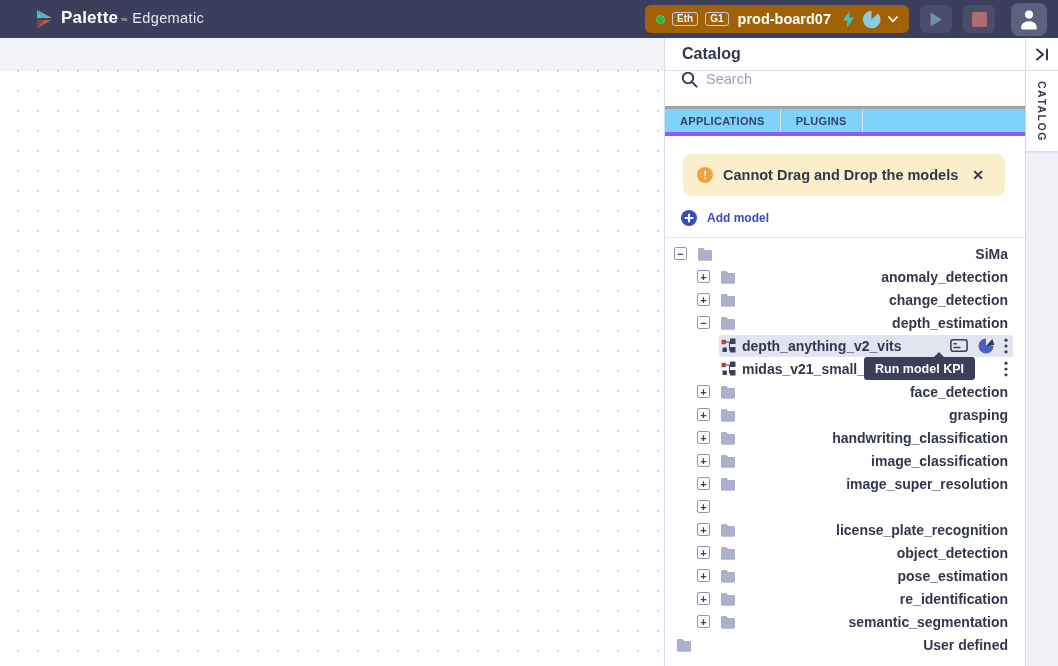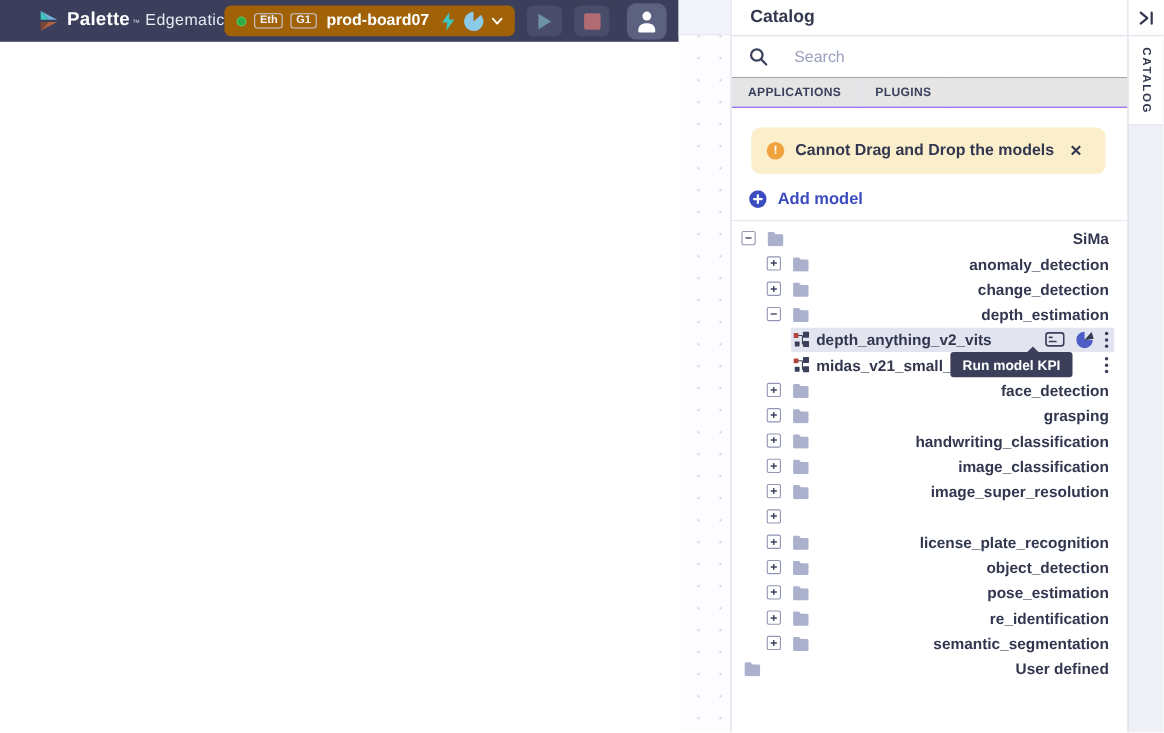--- a/index.html
+++ b/index.html
@@ -1,18 +1,18 @@
 <!DOCTYPE html>
 <html><head>
 <meta charset="utf-8">
 <style>
   * { margin:0; padding:0; box-sizing:border-box; }
   html,body { width:1058px; height:666px; overflow:hidden; }
   body { font-family:"Liberation Sans", sans-serif; background:#fff; color:#343a57; }
-  .app { width:1058px; height:666px; display:flex; flex-direction:row; }
+  .app { width:1058px; height:666px; display:flex; flex-direction:column; }
 
   
   .topbar { height:38px; background:#3b3f5b; display:flex; align-items:center; justify-content:space-between; padding:0 11px 0 33px; flex:0 0 auto; }
   .brand { display:flex; align-items:baseline; gap:2px; }
   .brand svg { align-self:center; margin-right:4px; }
   .brand-name { color:#fff; font-size:17px; font-weight:700; letter-spacing:0.2px; }
   .brand-tm { color:#cfd2e2; font-size:7px; vertical-align:top; margin-right:3px; }
   .brand-suffix { color:#e8eaf3; font-size:14.5px; font-weight:300; letter-spacing:0.4px; }
   .topbar-right { display:flex; align-items:center; }
   .device-chip { height:28px; background:#a16207; border-radius:6px; display:flex; align-items:center; gap:7px; padding:0 11px; cursor:pointer; }
@@ -30,35 +30,35 @@
   .canvas { flex:1; position:relative; background:#fdfdff; border-right:1px solid #d9dcea; }
   .canvas-toolbar { height:32px; background:#f3f4fa; border-bottom:1px solid #e4e6f1; }
   .canvas-grid { position:absolute; top:32px; left:0; right:0; bottom:0;
     background-image:radial-gradient(circle, #d3d6e2 1.15px, transparent 1.45px);
     background-size:20px 20px; background-position:8px 11px; }
 
   
   .catalog { width:360px; flex:0 0 auto; background:#fff; display:flex; flex-direction:column; }
   .catalog-header { height:33px; flex:0 0 auto; display:flex; align-items:center; padding-left:17px; border-bottom:1px solid #dcdfeb; }
   .catalog-title { font-size:16px; font-weight:700; color:#32374f; }
-  .search-row { height:38px; flex:0 0 auto; display:flex; align-items:center; gap:24px; padding:0 14px 0 16px; border-bottom:1px solid #a3a3a3; }
+  .search-row { height:38px; flex:0 0 auto; display:flex; align-items:flex-start; gap:8px; padding:0 14px 0 16px; border-bottom:3px solid #a3a3a3; }
   .search-row input { border:none; outline:none; flex:1; font-family:"Liberation Sans",sans-serif; font-size:14.5px; color:#3a3f5c; background:transparent; }
   .search-row input::placeholder { color:#9ba1bd; }
-  .tabs { display:flex; background:#e5e5e5; border-bottom:1px solid #8b5cf6; height:27px; flex:0 0 auto; }
+  .tabs { display:flex; background:#7dd3fc; border-bottom:4px solid #8b5cf6; height:27px; flex:0 0 auto; }
   .tab { padding:0 15px; display:flex; align-items:center; border-right:1px solid #dfe2ee; font-size:11px; font-weight:700; letter-spacing:0.3px; color:#3a3f5c; cursor:pointer; white-space:nowrap; }
   .tab.active { background:#fff; height:31px; margin-bottom:-4px; padding:0 23px; position:relative; z-index:2; border-right:1px solid #dfe2ee; }
   .catalog-content { flex:1; min-height:0; overflow:hidden; }
 
   .banner { margin:18px 20px 0 18px; height:42px; background:#faeecb; border-radius:8px; display:flex; align-items:center; padding:0 14px; gap:10px; }
   .warn-icon { width:16px; height:16px; border-radius:50%; background:#f0a23c; color:#fff; font-size:11px; font-weight:800; display:flex; align-items:center; justify-content:center; flex:0 0 auto; }
   .banner-text { font-size:14.5px; font-weight:700; color:#32374f; }
   .banner-close { font-size:14px; font-weight:700; color:#32374f; cursor:pointer; margin-left:4px; }
 
   .add-model { margin:14px 0 0 16px; display:flex; align-items:center; gap:10px; cursor:pointer; width:max-content; }
-  .add-model-label { color:#3b4bc0; font-size:15px; font-weight:700; }
+  .add-model-label { color:#3b4bc0; font-size:12px; font-weight:700; }
   .divider { border-top:1px solid #e4e6f0; margin-top:11px; }
 
   
   .tree { padding-top:4px; }
   .tree-row { height:23px; display:flex; align-items:center; padding-right:12px; position:relative; cursor:pointer; }
   .row-inner { flex:1; display:flex; align-items:center; height:22px; border-radius:2px; padding:0 5px 0 2px; min-width:0;justify-content:space-between; }
   .row-inner.selected { background:#e2e4f0; }
   .toggle { width:13px; height:13px; border:1px solid #8f95b2; border-radius:2px; background:#fff; color:#3a3f5c; font-size:11px; line-height:10px; display:flex; align-items:center; justify-content:center; margin-right:8px; flex:0 0 auto; font-weight:600; }
   .row-icon { flex:0 0 auto; margin-right:6px; display:flex; }
   .row-label { font-size:14px; font-weight:600; color:#32374f; white-space:nowrap; }

